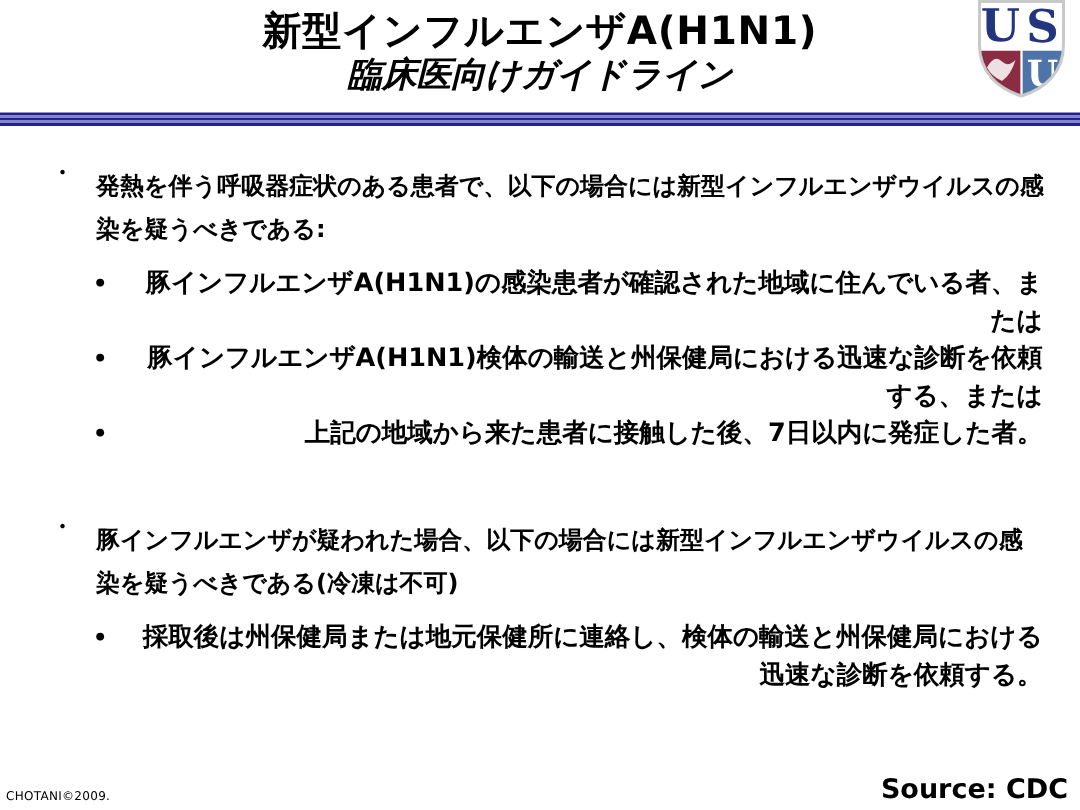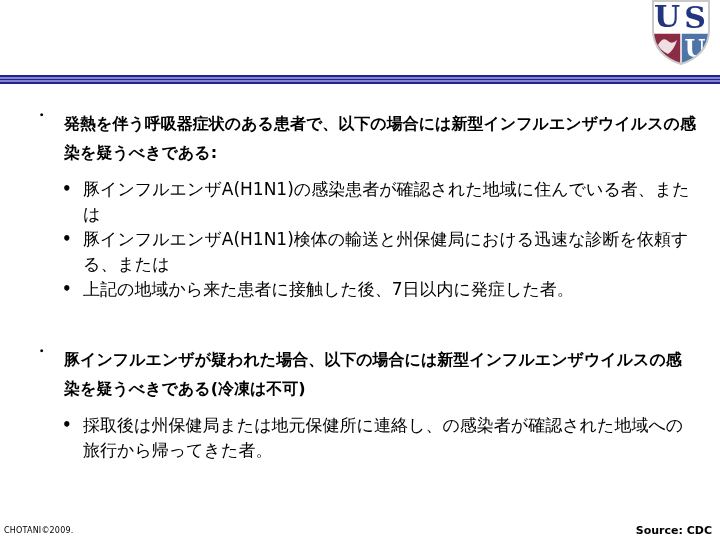--- a/index.html
+++ b/index.html
@@ -33,39 +33,41 @@
   }
   .bullet-item .btext {
     flex:1; font-size:16px; font-weight:bold; line-height:29px;margin-top:9px;
   }
   .sub-list { margin:10px 0 0 34px; }
   .sub-item { display:flex; align-items:flex-start; }
   .sub-item .marker {
     flex:0 0 21px; font-size:15px; line-height:25px; font-weight:bold;
   }
   .sub-item .btext {
-    flex:1; font-size:17px; font-weight:normal; line-height:25px; max-width:612px;
+    flex:1; font-size:17px; font-weight:bold; line-height:25px; max-width:612px;text-align:right;
   }
   .group2 { margin-top:34px; }
   
   .footer-left {
     position:absolute; left:4px; bottom:5px;
     font-size:8px; font-weight:normal; letter-spacing:0.2px;
   }
   .footer-right {
     position:absolute; right:8px; bottom:3px;
-    font-size:11px; font-weight:bold;
+    font-size:18px; font-weight:bold;
   }
 </style>
 </head>
 <body>
 
 <div class="slide">
 
   <div class="title-block">
+    <div class="title-l1">新型インフルエンザA(H1N1)</div>
+    <div class="title-l2">臨床医向けガイドライン</div>
   </div>
 
   <svg class="logo" viewBox="0 0 62 66" width="62" height="66" xmlns="http://www.w3.org/2000/svg">
     <defs>
       <clipPath id="shieldClip">
         <path d="M3,1 H59 V30 C59,48 47,59 31,64 C15,59 3,48 3,30 Z"></path>
       </clipPath>
     </defs>
     <g clip-path="url(#shieldClip)">
       <rect x="3" y="1" width="56" height="32" fill="#ffffff"></rect>
@@ -104,21 +106,21 @@
       </div>
     </div>
 
     <div class="bullet-item group2">
       <span class="marker">・</span>
       <span class="btext">豚インフルエンザが疑われた場合、以下の場合には新型インフルエンザウイルスの感染を疑うべきである(冷凍は不可)</span>
     </div>
     <div class="sub-list">
       <div class="sub-item">
         <span class="marker">•</span>
-        <span class="btext">採取後は州保健局または地元保健所に連絡し、の感染者が確認された地域への旅行から帰ってきた者。</span>
+        <span class="btext">採取後は州保健局または地元保健所に連絡し、検体の輸送と州保健局における迅速な診断を依頼する。</span>
       </div>
     </div>
 
   </div>
 
   <div class="footer-left">CHOTANI©2009.</div>
   <div class="footer-right">Source: CDC</div>
 
 </div>
 

